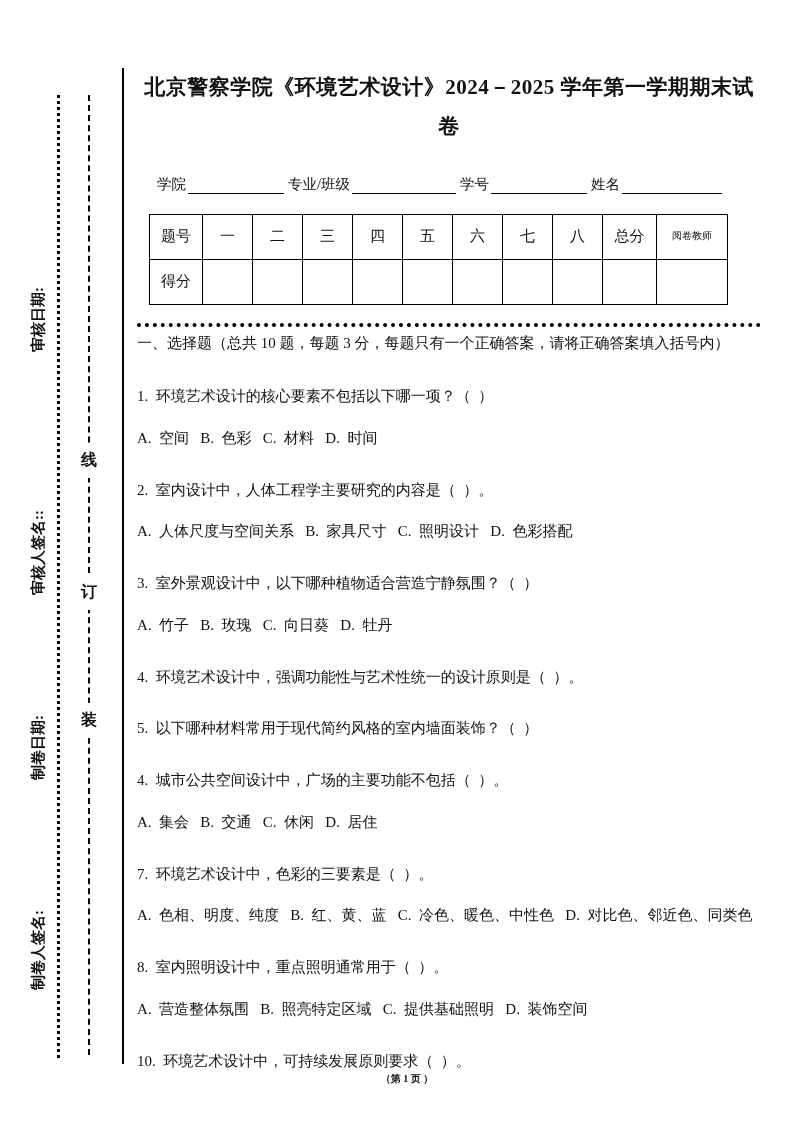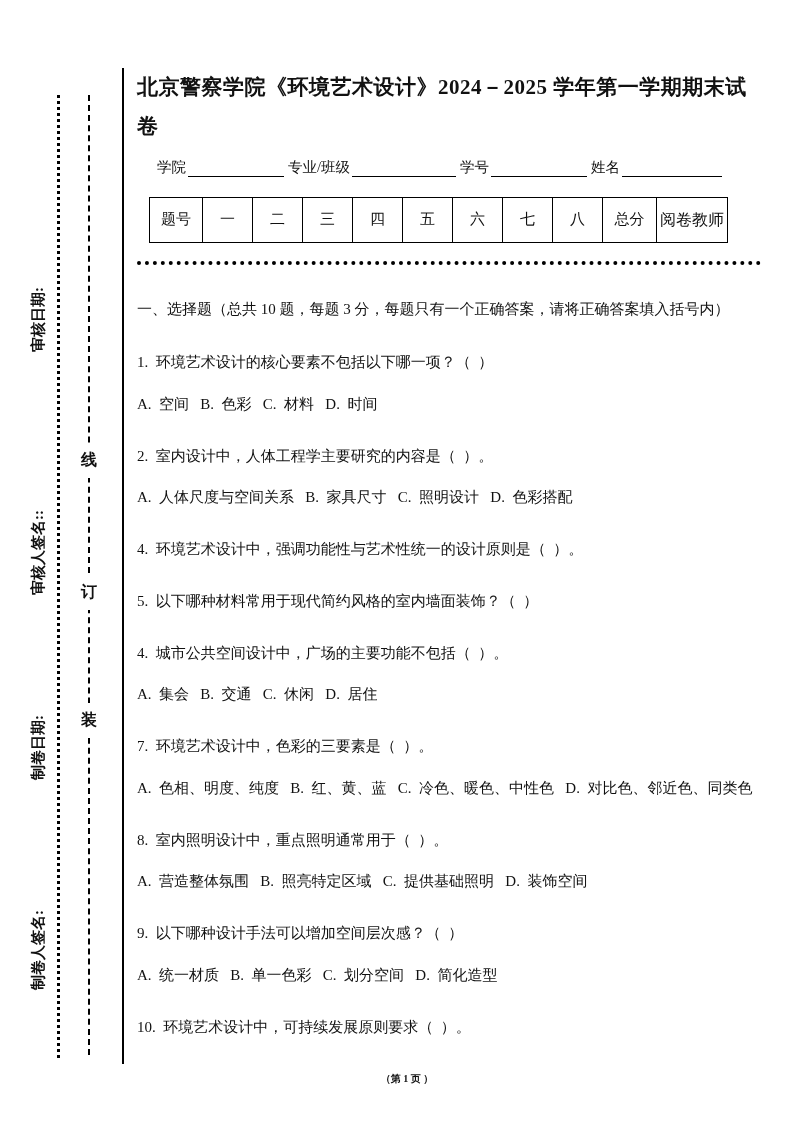--- a/index.html
+++ b/index.html
@@ -41,25 +41,25 @@
     border-left:2px solid #000;
   }
 
   
   .content{
     position:absolute;left:137px;top:0;width:624px;
   }
   .title{
     margin:68px 0 0 0;
     font-size:21px;font-weight:bold;
-    line-height:1.85;
+    text-align:center;line-height:1.85;
     letter-spacing:.5px;
   }
   .fields-row{
-    margin-top:12px;margin-left:20px;
+    margin-top:29px;margin-left:20px;
     font-size:14.5px;
     display:flex;align-items:center;gap:4px;flex-wrap:nowrap;
     white-space:nowrap;
   }
   .field{display:inline-flex;align-items:flex-end;}
   .field-blank{
     display:inline-block;height:1.25em;
     border-bottom:1.5px solid #000;
     margin-left:2px;
   }
@@ -73,29 +73,29 @@
   .score-table td{
     border:1.6px solid #000;
     height:44px;
     text-align:center;vertical-align:middle;
     font-size:15px;
     padding:0 2px;
   }
   .score-table .c-label{width:48px;}
   .score-table .c-num{width:45px;}
   .score-table .c-total{width:49px;}
-  .score-table .c-grader{width:66px;font-size:16px;line-height:1.35;}
+  .score-table .c-grader{width:66px;font-size:10px;line-height:1.35;font-family:Liberation Mono, monospace;}
 
   .dotted-sep{
     margin-top:18px;height:0;width:100%;
     border-top:4px dotted #000;
   }
 
   .section-heading{
-    margin-top:28px;
+    margin-top:0;
     font-size:15px;line-height:2.15;
     white-space:pre-wrap;
   }
   .q-text{
     margin-top:24px;
     font-size:15px;line-height:1.85;
     white-space:pre-wrap;
   }
   .q-opts{
     margin-top:14px;
@@ -158,59 +158,72 @@
         <td class="c-num">二</td>
         <td class="c-num">三</td>
         <td class="c-num">四</td>
         <td class="c-num">五</td>
         <td class="c-num">六</td>
         <td class="c-num">七</td>
         <td class="c-num">八</td>
         <td class="c-total">总分</td>
         <td class="c-grader">阅卷教师</td>
       </tr>
+      <tr>
+        <td class="c-label">得分</td>
+        <td class="c-num"></td>
+        <td class="c-num"></td>
+        <td class="c-num"></td>
+        <td class="c-num"></td>
+        <td class="c-num"></td>
+        <td class="c-num"></td>
+        <td class="c-num"></td>
+        <td class="c-num"></td>
+        <td class="c-total"></td>
+        <td class="c-grader"></td>
+      </tr>
     </tbody>
       </table>
 
     <div class="dotted-sep"></div>
 
     <div class="section-heading">一、选择题（总共 10 题，每题 3 分，每题只有一个正确答案，请将正确答案填入括号内）</div>
 
     <div>
       <div class="q">
         <div class="q-text">1.  环境艺术设计的核心要素不包括以下哪一项？（  ）</div>
         <div class="q-opts">A.  空间   B.  色彩   C.  材料   D.  时间</div>
       </div>
       <div class="q">
         <div class="q-text">2.  室内设计中，人体工程学主要研究的内容是（  ）。</div>
         <div class="q-opts">A.  人体尺度与空间关系   B.  家具尺寸   C.  照明设计   D.  色彩搭配</div>
       </div>
       <div class="q">
+        <div class="q-text">3.  室外景观设计中，以下哪种植物适合营造宁静氛围？（  ）</div>
+        <div class="q-opts">A.  竹子   B.  玫瑰   C.  向日葵   D.  牡丹</div>
+      </div>
+      <div class="q">
         <div class="q-text">4.  环境艺术设计中，强调功能性与艺术性统一的设计原则是（  ）。</div>
       </div>
       <div class="q">
         <div class="q-text">5.  以下哪种材料常用于现代简约风格的室内墙面装饰？（  ）</div>
       </div>
       <div class="q">
         <div class="q-text">4.  城市公共空间设计中，广场的主要功能不包括（  ）。</div>
         <div class="q-opts">A.  集会   B.  交通   C.  休闲   D.  居住</div>
       </div>
       <div class="q">
         <div class="q-text">7.  环境艺术设计中，色彩的三要素是（  ）。</div>
         <div class="q-opts">A.  色相、明度、纯度   B.  红、黄、蓝   C.  冷色、暖色、中性色   D.  对比色、邻近色、同类色</div>
       </div>
       <div class="q">
         <div class="q-text">8.  室内照明设计中，重点照明通常用于（  ）。</div>
         <div class="q-opts">A.  营造整体氛围   B.  照亮特定区域   C.  提供基础照明   D.  装饰空间</div>
       </div>
       <div class="q">
-        <div class="q-text">9.  以下哪种设计手法可以增加空间层次感？（  ）</div>
-        <div class="q-opts">A.  统一材质   B.  单一色彩   C.  划分空间   D.  简化造型</div>
-      </div>
-      <div class="q">
         <div class="q-text">10.  环境艺术设计中，可持续发展原则要求（  ）。</div>
 
       </div>
     </div>
 
   </div>
 
   <div class="footer">（第 1 页 ）</div>
 
 </div>

